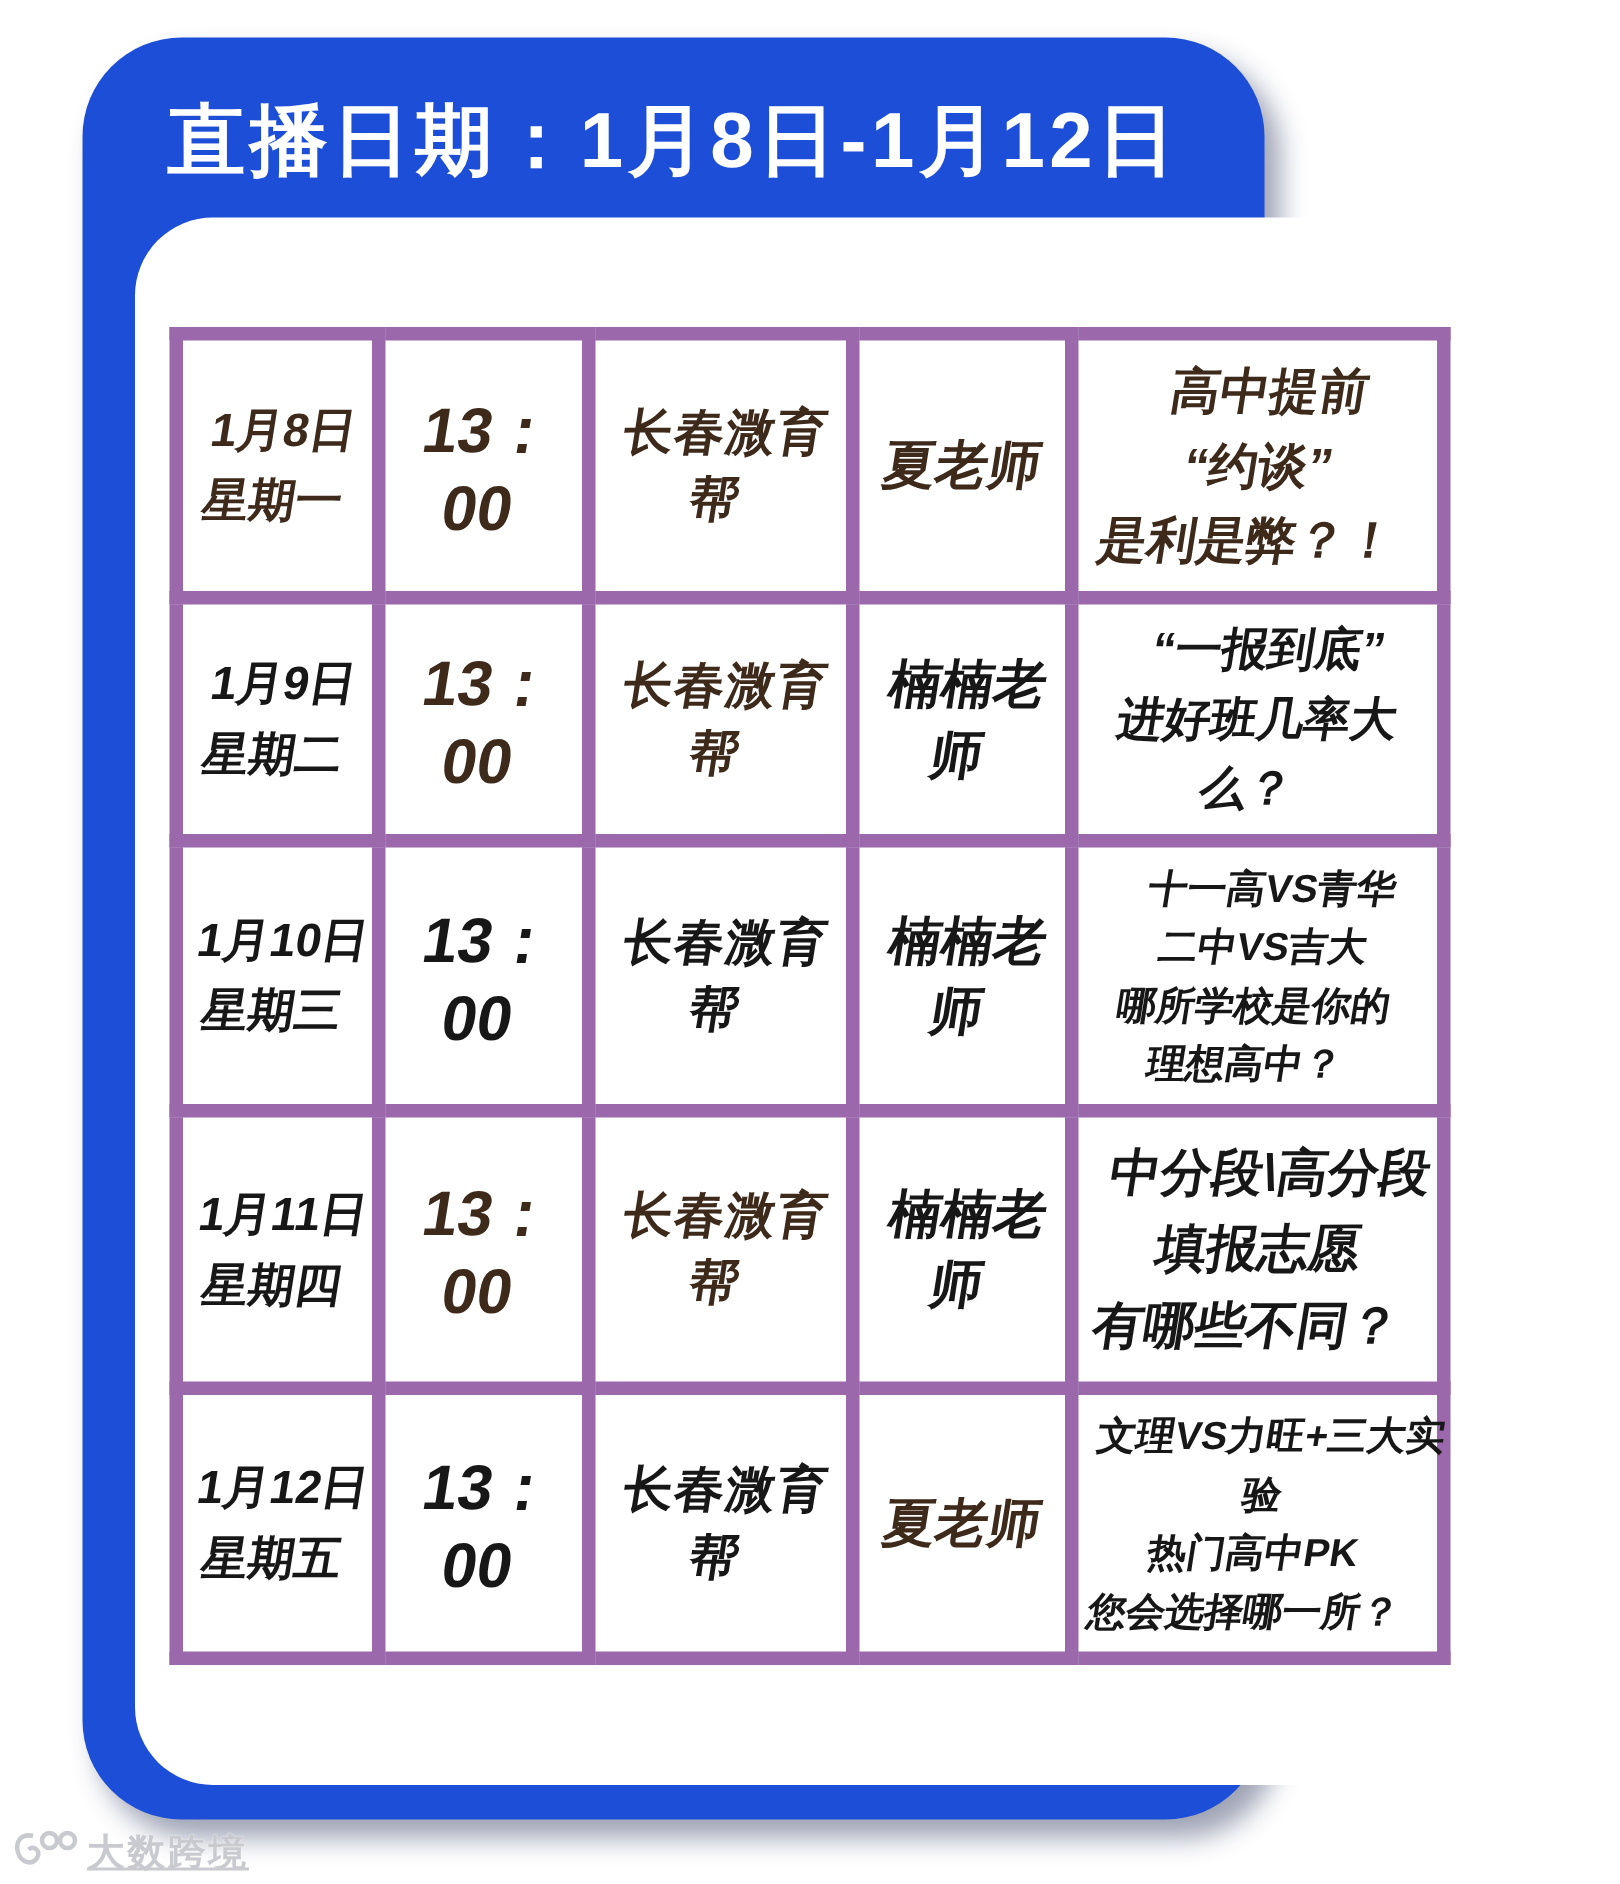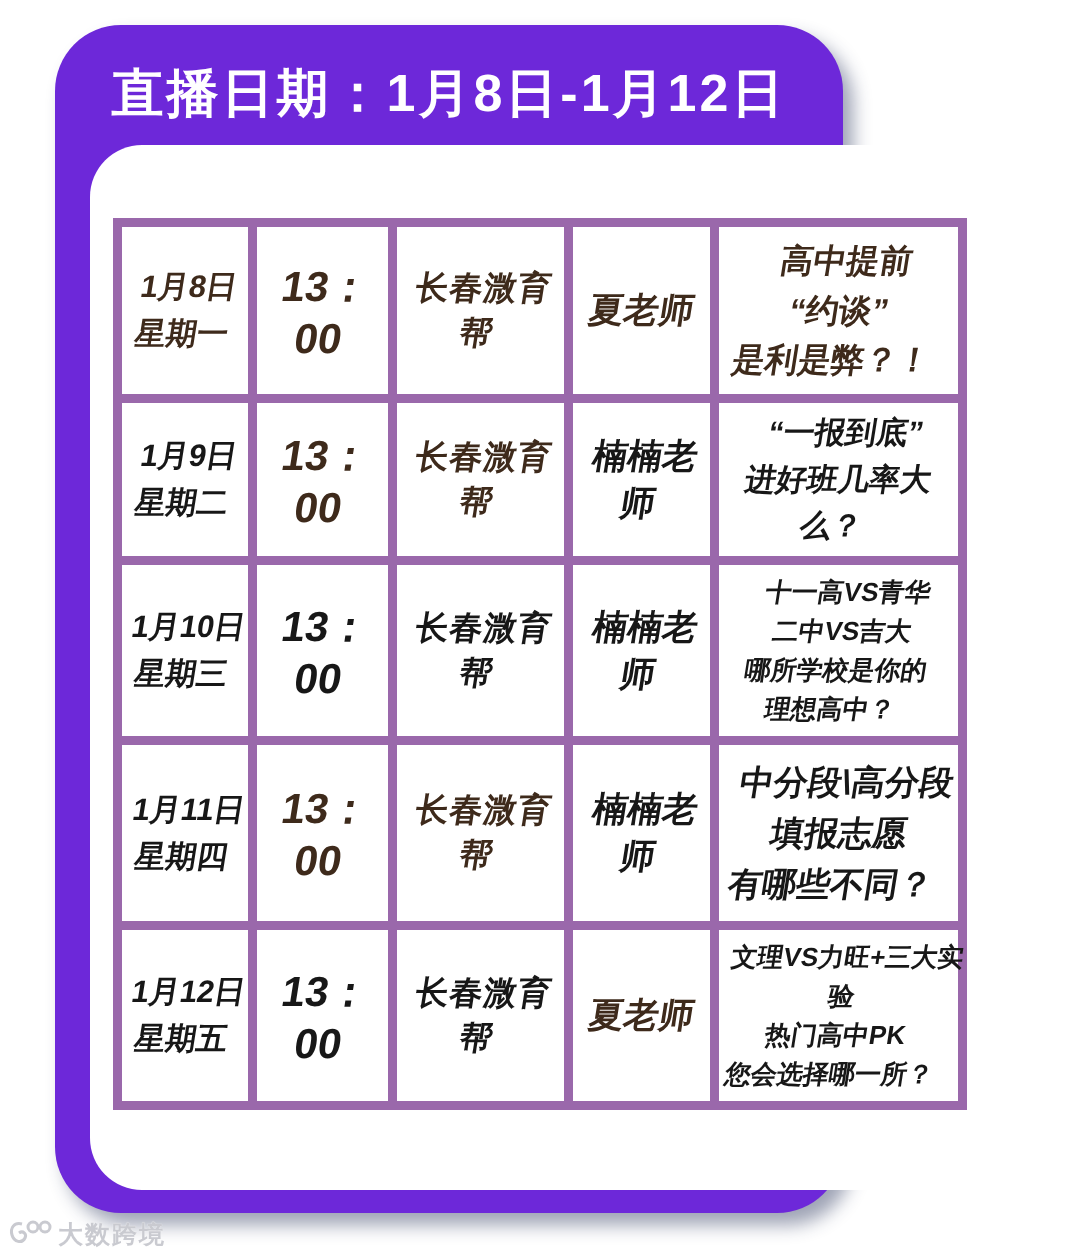--- a/index.html
+++ b/index.html
@@ -4,21 +4,21 @@
 <style>
   html,body{margin:0;padding:0;background:#ffffff;}
   body{
     width:1080px;height:1256px;position:relative;overflow:hidden;
     font-family:"Liberation Sans","DejaVu Sans",sans-serif;
     -webkit-font-smoothing:antialiased;
   }
   
   .purple-card{
     position:absolute;left:55px;top:25px;width:788px;height:1188px;
-    background:#6d28d9;border-radius:66px;
+    background:#1d4ed8;border-radius:66px;
     box-shadow:10px 12px 18px rgba(40,50,90,0.45);
   }
   .banner-title{
     width:100%;text-align:center;margin-top:34px;
     color:#ffffff;font-size:52px;font-weight:bold;letter-spacing:3px;
   }
   
   .white-card{
     position:absolute;left:35px;top:120px;width:903px;height:1045px;
     background:#ffffff;border-radius:52px;
@@ -53,20 +53,21 @@
   .speaker-cell .ob{font-size:35px;}
   .title-cell .ob{line-height:1.5;}
   .fs33{font-size:33px}.fs31{font-size:31px}.fs26{font-size:26px;line-height:1.55}.fs34{font-size:34px}
 
   
   .watermark{
     position:absolute;left:8px;top:1216px;height:36px;
     display:flex;align-items:center;gap:6px;
     color:#c9cad0;font-weight:bold;font-size:25px;letter-spacing:2px;
     text-shadow:0 0 1px #ffffff;
+    text-decoration:underline;
   }
   .watermark svg{display:block}
 </style>
 </head>
 <body>
 
 <div class="purple-card">
   <div class="banner-title">直播日期：1月8日-1月12日</div>
 
   <div class="white-card">

